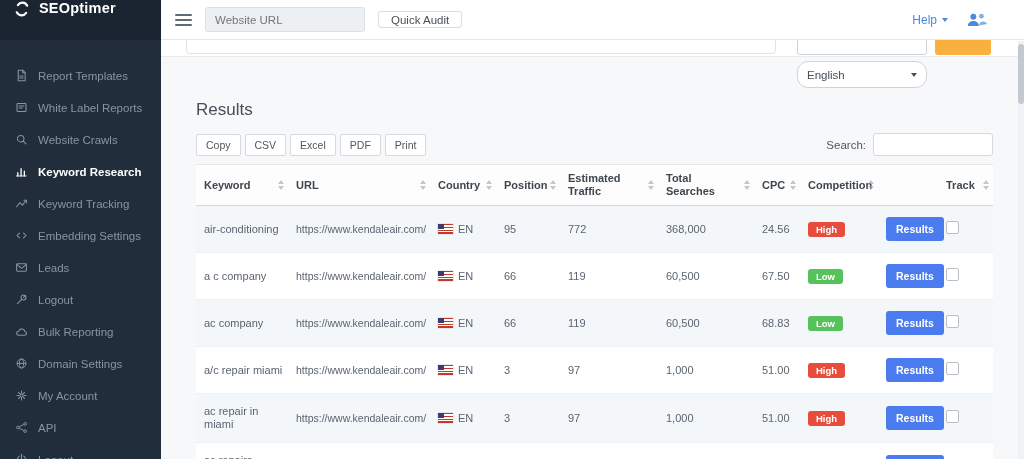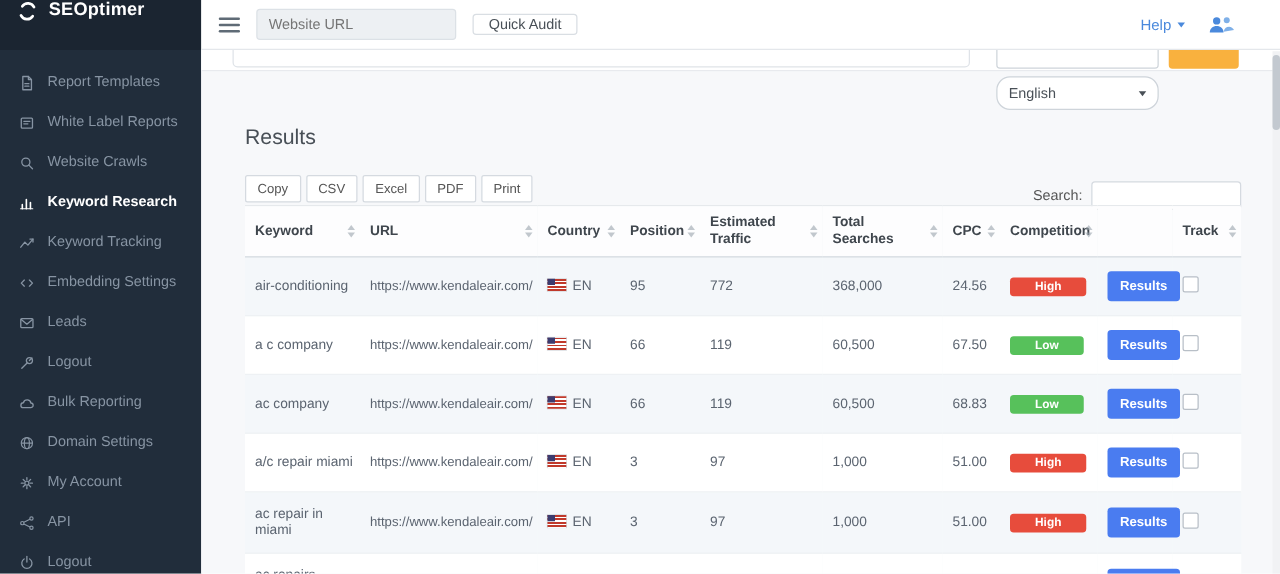--- a/index.html
+++ b/index.html
@@ -9,21 +9,21 @@
     font-family:"Liberation Sans", sans-serif; background:#fff;
   }
   .app { display:flex; width:1024px; height:459px; }
 
   
   .sidebar { width:161px; min-width:161px; background:#212d3b; height:100%; }
   .logo-row { height:40px; background:#1b2531; display:flex; align-items:flex-start; gap:8px; padding:0 13px; cursor:pointer; }
   .logo-icon svg { display:block; }
   .logo-text { color:#fff; font-size:14.5px; font-weight:bold; letter-spacing:.2px; }
   .nav { padding-top:10px; }
-  .nav-item { height:32px; display:flex; align-items:center; gap:10px; padding:0 14px; color:#8794a3; font-size:11.5px; cursor:pointer; }
+  .nav-item { height:32px; display:flex; align-items:flex-end; gap:10px; padding:0 14px; color:#8794a3; font-size:11.5px; cursor:pointer; }
   .nav-item.active { color:#fff; font-weight:bold; }
   .nav-icon { width:14px; height:14px; display:flex; align-items:center; justify-content:center; flex:none; }
   .nav-icon svg { width:13px; height:13px; display:block; }
 
   
   .main { flex:1; display:flex; flex-direction:column; min-width:0; }
   .topbar { height:40px; background:#fff; border-bottom:1px solid #e4e7eb; display:flex; align-items:center; padding:0 14px; gap:13px; flex:none; }
   .hamburger { width:17px; display:flex; flex-direction:column; gap:3px; cursor:pointer; }
   .hamburger span { height:2px; background:#5f6b76; border-radius:1px; }
   .url-input { width:160px; height:25px; background:#edf0f3; border:1px solid #dce1e6; border-radius:3px; padding:0 9px; font-size:11.5px; color:#6c757d; font-family:inherit; }
@@ -39,21 +39,21 @@
   .content::before { content:""; position:absolute; left:0; top:0; width:100%; height:16px; background:#fff; border-bottom:1px solid #e8eaee; }
   .big-input { position:absolute; left:25px; top:-22px; width:590px; height:36px; background:#fff; border:1px solid #dfe3e8; border-radius:4px; cursor:text; }
   .mini-box  { position:absolute; left:636px; top:-21px; width:130px; height:36px; background:#fff; border:1px solid #ced4da; border-radius:3px; cursor:pointer; }
   .orange-btn { position:absolute; left:774px; top:-8px; width:56px; height:23px; background:#f9b13e; border:none; border-radius:3px; cursor:pointer; }
   .lang-select { position:absolute; left:636px; top:21px; width:130px; height:27px; background:#fff; border:1px solid #ced4da; border-radius:11px; font-size:11.5px; color:#495057; display:flex; align-items:center; justify-content:space-between; padding:0 9px; cursor:pointer; }
   .results-title { position:absolute; left:35px; top:60px; margin:0; font-size:17px; font-weight:400; color:#484f56; }
 
   .toolbar { position:absolute; left:35px; top:93px; width:797px; display:flex; align-items:center; }
   .export-group { display:flex; }
   .export-btn { height:22px; padding:0 9px; margin-right:4px; background:#fff; border:1px solid #d5dae0; border-radius:2px; font-size:10.5px; color:#555; font-family:inherit; cursor:pointer; }
-  .search-wrap { margin-left:auto; display:flex; align-items:center; gap:7px;margin-top:12px; }
+  .search-wrap { margin-left:auto; display:flex; align-items:center; gap:7px; }
   .search-label { font-size:11.5px; color:#555; }
   .search-input { width:120px; height:23px; border:1px solid #d5dae0; border-radius:3px; background:#fff; padding:0 6px; font-family:inherit; font-size:11px; }
 
   
   .table-wrap { position:absolute; left:35px; top:124px; width:797px; }
   table { border-collapse:collapse; table-layout:fixed; width:797px; }
   thead th { font-size:11px; font-weight:bold; color:#3f464d; text-align:left;
     padding:7px 14px 7px 8px; border-top:1px solid #e6e9ec; border-bottom:1px solid #d3d9df;
     background:#fdfdfe; position:relative; vertical-align:middle; line-height:1.2; cursor:pointer; }
   thead th .th-label { white-space:nowrap; }
@@ -64,21 +64,21 @@
   .sort .down { border-top:4px solid #9aa4ad; }
   tbody td { font-size:11px; color:#5b6470; padding:11px 4px 11px 8px; border-top:1px solid #eef1f4; vertical-align:middle; line-height:1.18; }
   tbody tr:last-child td { border-bottom:1px solid #eef1f4; }
   tr.odd  { background:#f4f7fa; }
   tr.even { background:#fff; }
   td.url { font-size:10.5px; white-space:nowrap; overflow:hidden; }
   .flag { display:inline-block; width:15px; height:10px; margin-right:5px; vertical-align:-1px; position:relative;
     background:repeating-linear-gradient(180deg,#c0392b 0,#c0392b 1.4px,#fff 1.4px,#fff 2.8px);
     box-shadow:0 0 0 0.5px #d0d4d8; }
   .flag::after { content:""; position:absolute; left:0; top:0; width:6px; height:5px; background:#3c3b6e; }
-  .badge { display:inline-block; padding:3px 20px; border-radius:3px; font-size:9.5px; font-weight:bold; color:#fff; line-height:1; }
+  .badge { display:inline-block; padding:3px 8px; border-radius:3px; font-size:9.5px; font-weight:bold; color:#fff; line-height:1; }
   .results-btn { background:#4a7cf0; color:#fff; border:none; border-radius:3px; font-size:10.5px; font-weight:bold; padding:6px 10px; font-family:inherit; cursor:pointer; }
   .track-cb { appearance:none; -webkit-appearance:none; width:13px; height:13px; border:1px solid #b8bfc7; border-radius:2px; background:#fff; margin:0; cursor:pointer; }
 
   
   .scrollbar { position:absolute; right:0; top:41px; width:6px; height:418px; background:#f1f2f4; }
   .scroll-thumb { width:6px; height:60px; background:#c3c9d0; border-radius:3px; margin-top:3px; }
 </style>
 </head>
 <body>
 

